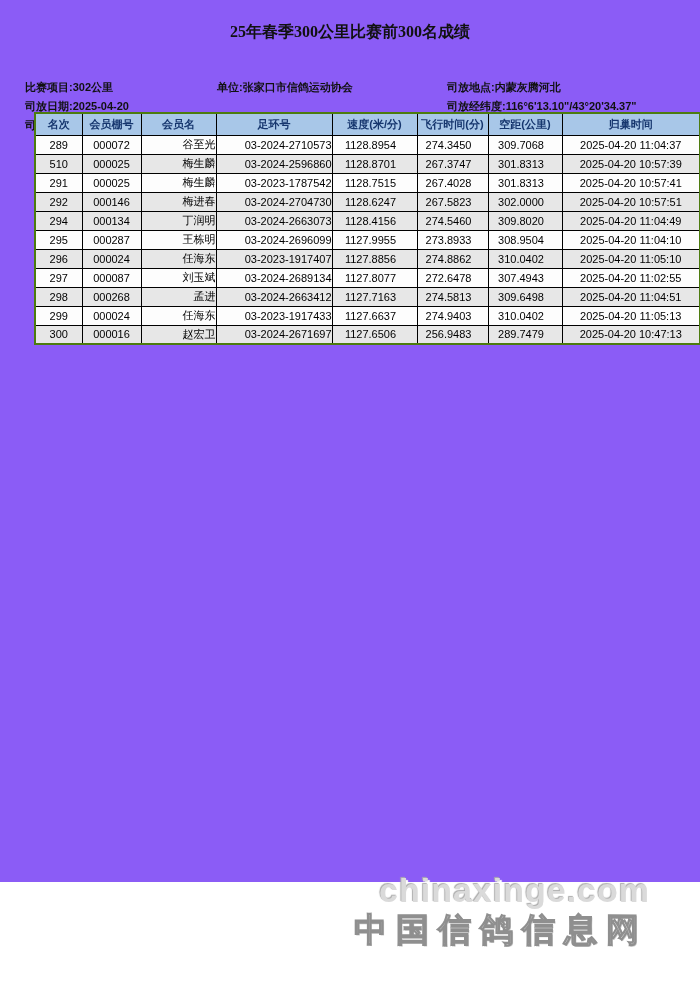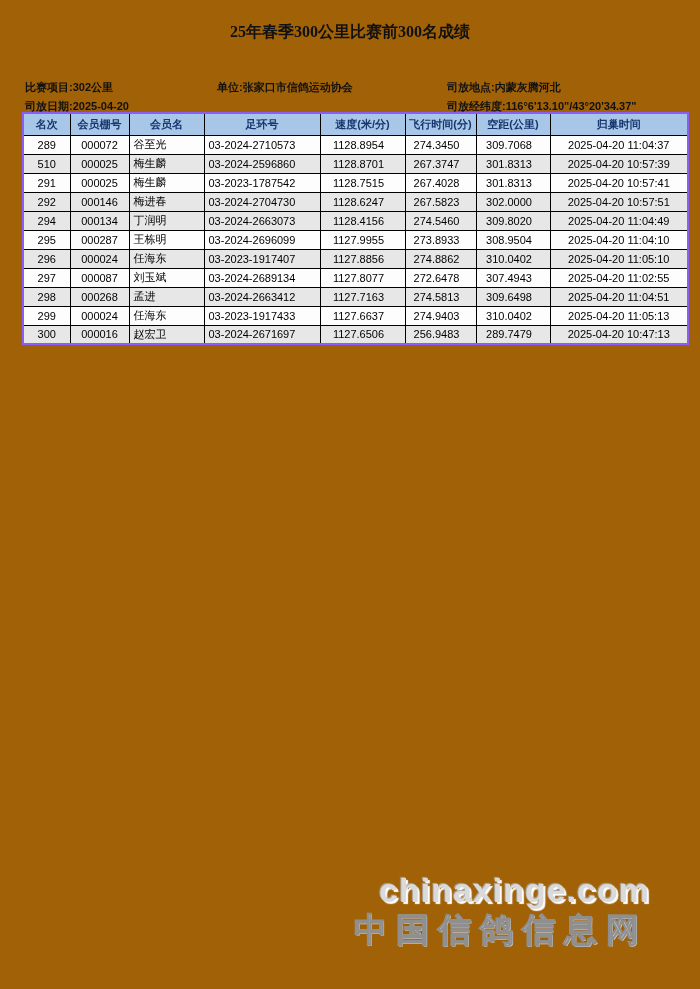--- a/index.html
+++ b/index.html
@@ -1,35 +1,35 @@
 <!DOCTYPE html>
 <html><head>
 <meta charset="utf-8">
 <style>
   * { margin:0; padding:0; box-sizing:border-box; }
   html,body { width:700px; height:989px; background:#ffffff; font-family:"Liberation Sans", sans-serif; color:#000; overflow:hidden; }
-  .page { position:relative; width:700px; height:989px; background:#a16207; }
+  .page { position:relative; width:700px; height:882px; background:#8b5cf6; }
 
   .title { position:absolute; top:22px; left:0; right:0; text-align:center;
            font-family:"Liberation Serif", serif; font-size:16px; font-weight:600; color:#111; }
 
   .info-grid { position:absolute; top:57px; left:25px;
                display:grid; grid-template-columns:192px 230px auto;
                grid-auto-rows:19px; font-size:11px; font-weight:600; color:#111;margin-top:23px; }
   .info-cell { white-space:nowrap; }
 
-  table.results { position:absolute; top:112px; left:22px; width:665px;
+  table.results { position:absolute; top:112px; left:34px; width:665px;
                   border-collapse:collapse; table-layout:fixed;
-                  border:2px solid #8b5cf6; font-size:11px; }
+                  border:2px solid #4d7c0f; font-size:11px; }
   table.results th, table.results td { border:1px solid #000; height:19px; overflow:hidden; white-space:nowrap; }
   table.results th { background:#a8c7e8; color:#16366e; font-weight:700; height:22px; }
   .c0{width:47px;} .c1{width:59px;} .c2{width:75px;} .c3{width:116px;}
   .c4{width:85px;} .c5{width:71px;} .c6{width:74px;} .c7{width:138px;}
   td.al-center{ text-align:center; }
-  td.al-left{ text-align:left; padding-left:4px;margin-left:44px; }
+  td.al-left{ text-align:right; padding-left:4px;margin-left:44px; }
   td.al-right{ text-align:center; padding-right:8px; }
   tr.row-even td { background:#fdfdfd; }
   tr.row-odd td { background:#e7e7e7; }
 
   .watermark { position:absolute; top:866px; right:50px; text-align:right; user-select:none; }
   .wm-en { font-size:34px; font-weight:700; letter-spacing:1px; color:#dadada;
            text-shadow:-1px -1px 1px #adadad, 2px 2px 1px #ffffff; line-height:48px; }
   .wm-cn { margin-top:2px; font-size:33px; font-weight:700; letter-spacing:9px; margin-right:2px;
            color:#ffffff; -webkit-text-stroke:1.2px #8f8f8f;
            text-shadow:1px 1px 0 #cfcfcf; line-height:28px; }

